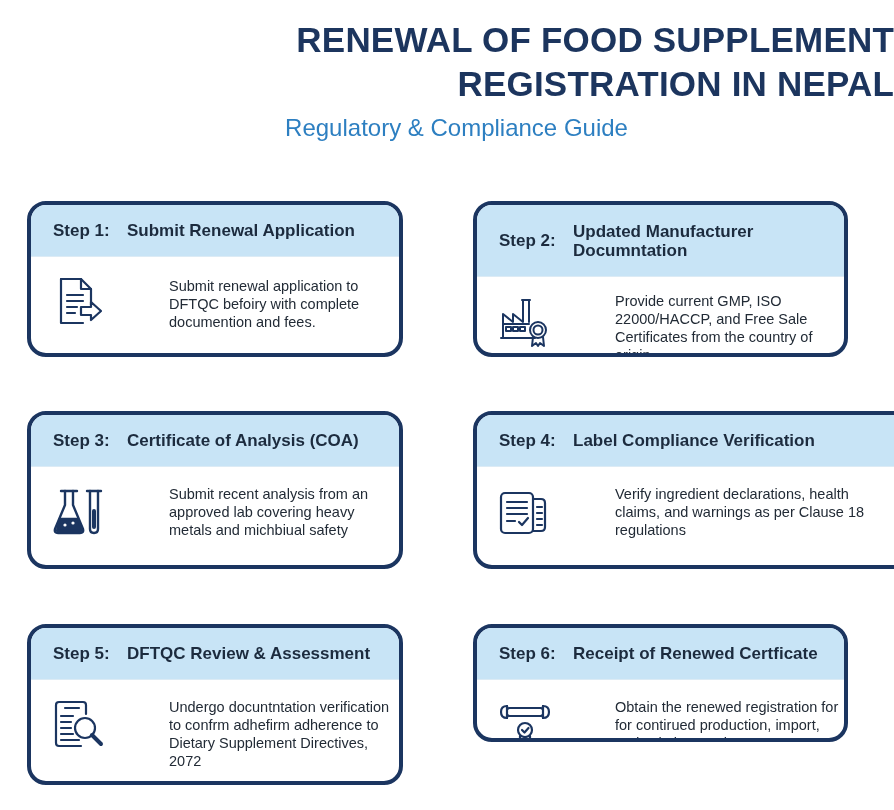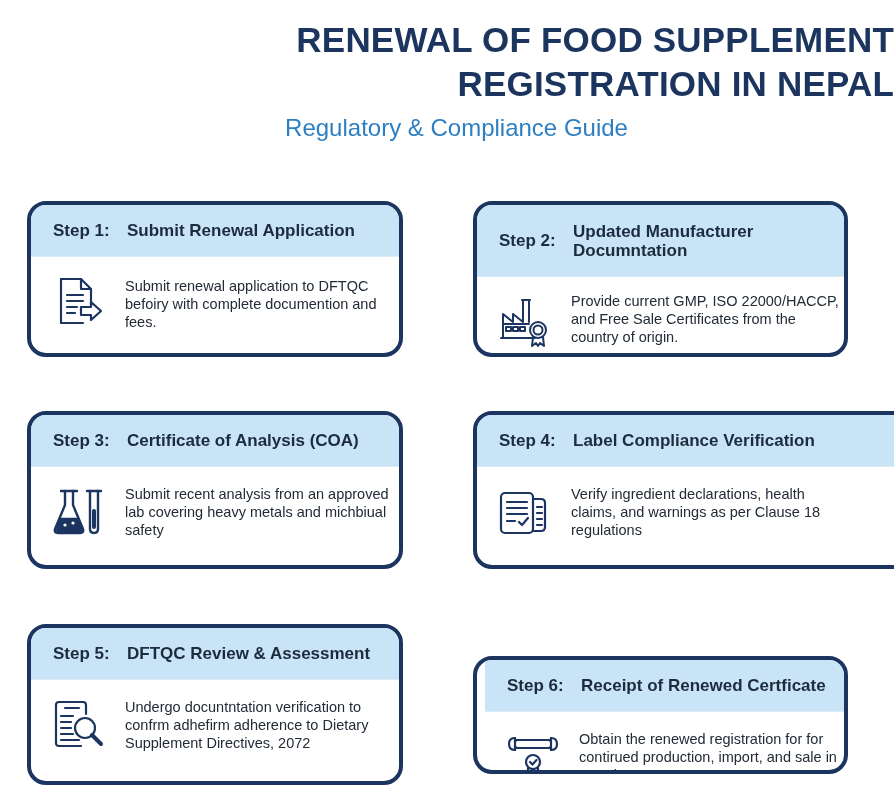--- a/index.html
+++ b/index.html
@@ -24,33 +24,33 @@
     .card-head {
       height: 52px; background: #c8e4f6; display: flex; align-items: center;
       padding-left: 22px; border-bottom: 1px solid #dcebf5;
     }
     .step-num {
       font-weight: 700; color: #1c2b3e; font-size: 17px; width: 74px; flex: none;
     }
     .step-title {
       font-weight: 700; color: #1c2b3e; font-size: 17px; line-height: 19px;
     }
-    .card-body { display: flex; padding: 14px 0 0 20px; }
+    .card-body { display: flex; padding: 14px 0 0 20px; gap: 44px; }
     .icon { width: 56px; height: 56px; flex: none; margin-top: 4px; }
     .icon svg { width: 56px; height: 56px; }
     .desc {
       margin-left: 18px; color: #222b36; font-size: 14.5px; line-height: 18px;
       width: 275px;
     }
     #c1 { left: 27px; top: 201px; width: 376px; height: 156px; }
     #c2 { left: 473px; top: 201px; width: 375px; height: 156px; }
     #c3 { left: 27px; top: 411px; width: 376px; height: 158px; }
     #c4 { left: 473px; top: 411px; width: 442px; height: 158px; }
     #c5 { left: 27px; top: 624px; width: 376px; height: 161px; }
-    #c6 { left: 473px; top: 656px; width: 375px; height: 118px; padding-left: 8px; }
+    #c6 { left: 473px; top: 624px; width: 375px; height: 118px; }
     #c1 .card-head, #c3 .card-head, #c4 .card-head, #c5 .card-head, #c6 .card-head { height: 52px; }
     #c2 .card-head { height: 72px; }
     #c2 .card-body { padding-top: 11px; }
     #c1 .desc { margin-top: 6px; }
     #c2 .desc, #c3 .desc, #c4 .desc, #c5 .desc, #c6 .desc { margin-top: 4px; }
     #c2 .desc { width: 270px; }
   </style>
 </head>
 <body>
 

